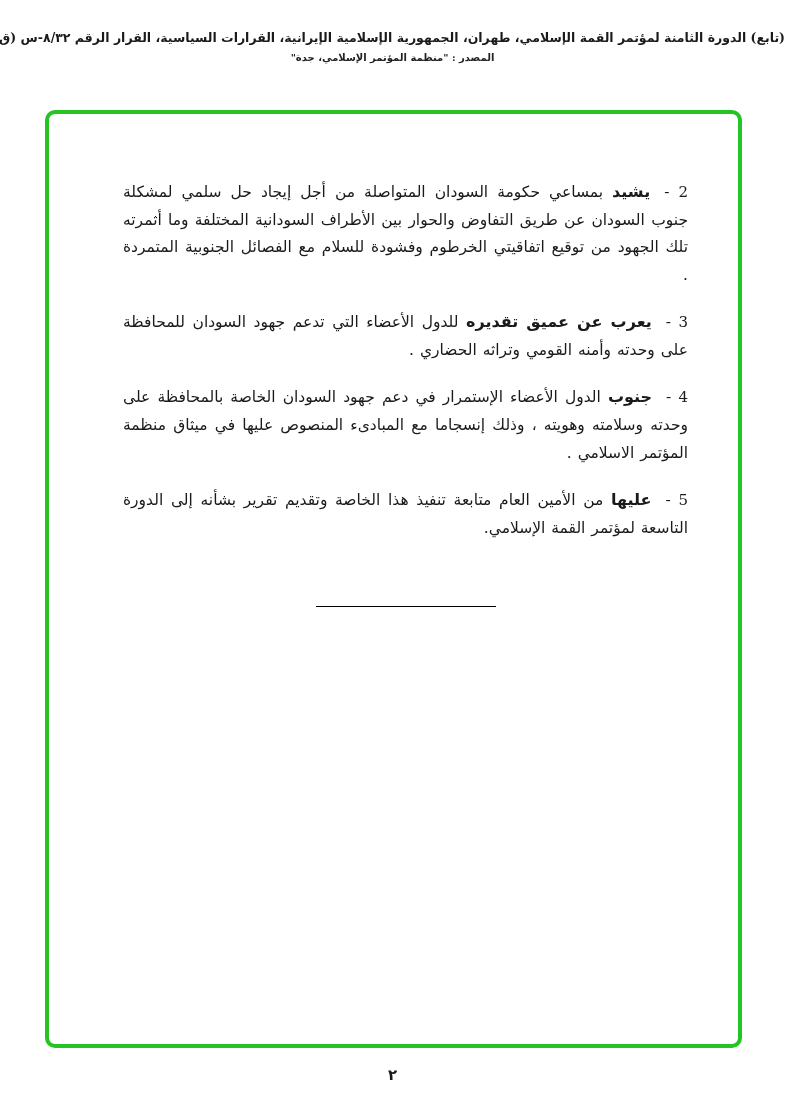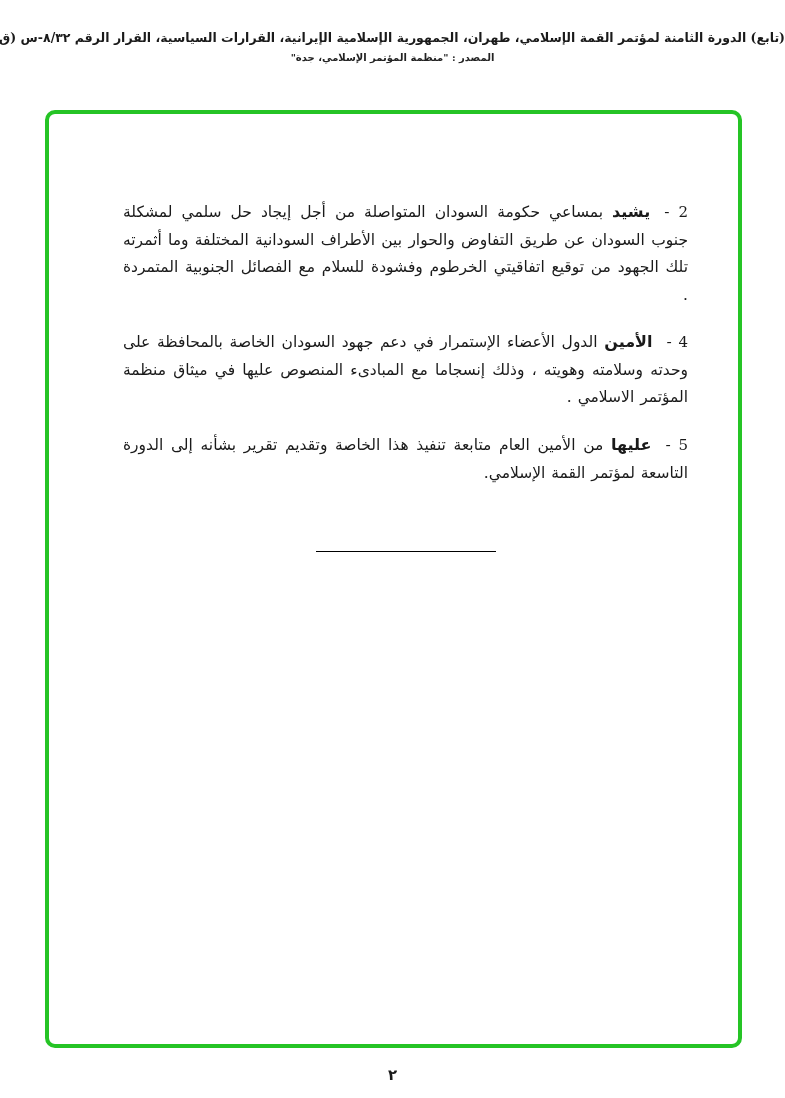--- a/index.html
+++ b/index.html
@@ -40,21 +40,21 @@
     top: 110px;
     width: 697px;
     height: 938px;
     border: 4px solid var(--border-green);
     border-radius: 10px;
     background: #ffffff;
   }
 
   .paragraphs {
     direction: rtl;
-    padding: 84px 50px 0 74px;
+    padding: 64px 50px 0 74px;
   }
 
   .clause {
     font-size: 15.5px;
     line-height: 1.78;
     text-align: justify;
     margin-bottom: 19px;
     word-spacing: 1px;
   }
   .clause-number {
@@ -94,22 +94,23 @@
   <header class="doc-header">
     <div class="line1">(تابع) الدورة الثامنة لمؤتمر القمة الإسلامي، طهران، الجمهورية الإسلامية الإيرانية، القرارات السياسية، القرار الرقم ٨/٣٢-س (ق.إ)</div>
     <div class="line2">المصدر : "منظمة المؤتمر الإسلامي، جدة"</div>
   </header>
 
   <div class="content-box">
     <div class="paragraphs">
 
       <p class="clause"><span class="clause-number">2</span> <span class="clause-dash">-</span><span class="clause-lead">يشيد</span> <span>بمساعي حكومة السودان المتواصلة من أجل إيجاد حل سلمي لمشكلة جنوب السودان عن طريق التفاوض والحوار بين الأطراف السودانية المختلفة وما أثمرته تلك الجهود من توقيع اتفاقيتي الخرطوم وفشودة للسلام مع الفصائل الجنوبية المتمردة .</span></p>
 
+      <p class="clause"><span class="clause-number">3</span> <span class="clause-dash">-</span><span class="clause-lead">يعرب عن عميق تقديره</span> <span>للدول الأعضاء التي تدعم جهود السودان للمحافظة على وحدته وأمنه القومي وتراثه الحضاري .</span></p>
 
-      <p class="clause"><span class="clause-number">4</span> <span class="clause-dash">-</span><span class="clause-lead">الأمين</span> <span>الدول الأعضاء الإستمرار في دعم جهود السودان الخاصة بالمحافظة على وحدته وسلامته وهويته ، وذلك إنسجاما مع المبادىء المنصوص عليها في ميثاق منظمة المؤتمر الاسلامي .</span></p>
+      <p class="clause"><span class="clause-number">4</span> <span class="clause-dash">-</span><span class="clause-lead">جنوب</span> <span>الدول الأعضاء الإستمرار في دعم جهود السودان الخاصة بالمحافظة على وحدته وسلامته وهويته ، وذلك إنسجاما مع المبادىء المنصوص عليها في ميثاق منظمة المؤتمر الاسلامي .</span></p>
 
       <p class="clause"><span class="clause-number">5</span> <span class="clause-dash">-</span><span class="clause-lead">عليها</span> <span>من الأمين العام متابعة تنفيذ هذا الخاصة وتقديم تقرير بشأنه إلى الدورة التاسعة لمؤتمر القمة الإسلامي.</span></p>
 
       <div class="separator"></div>
 
     </div>
   </div>
 
   <footer class="doc-footer">
     <span>٢</span>

